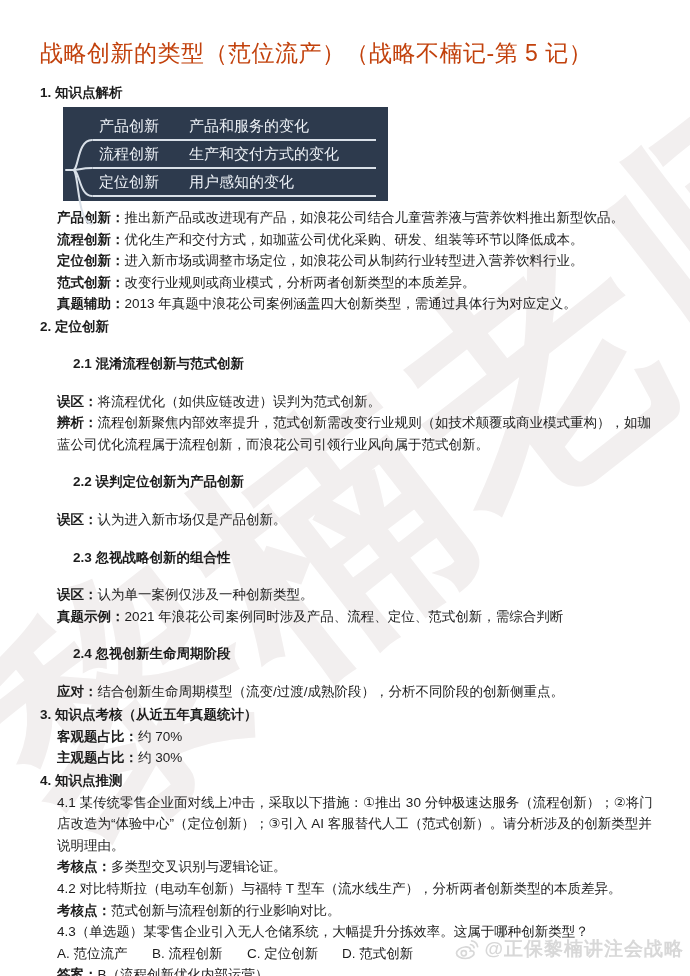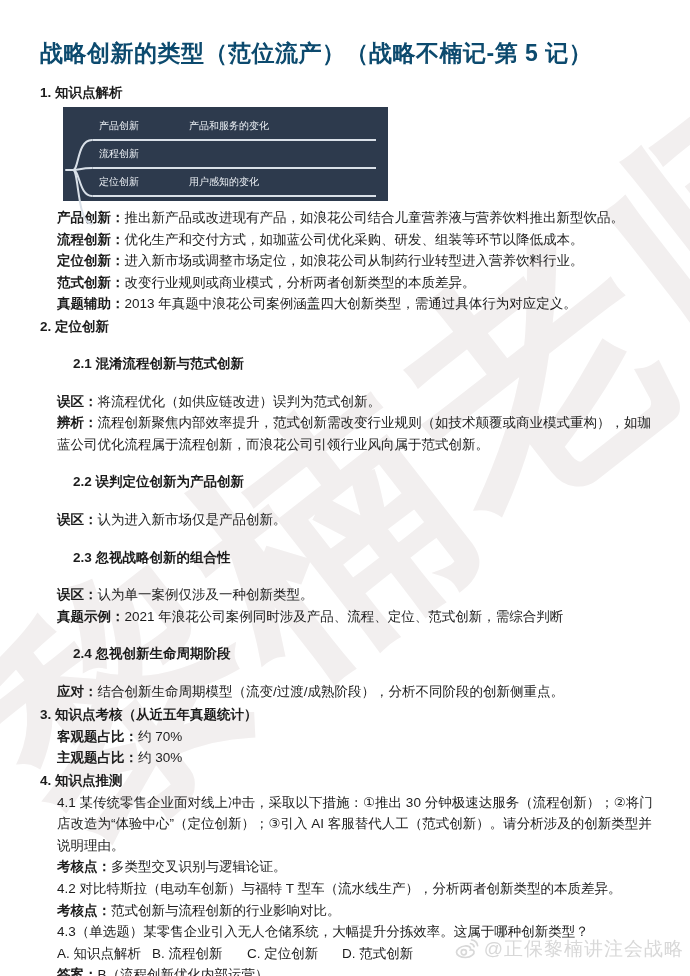--- a/index.html
+++ b/index.html
@@ -10,53 +10,53 @@
   }
   
   .wm-big {
     position:absolute; left:-70px; top:330px; width:900px; z-index:0;
     transform:rotate(-38deg); transform-origin:center;
     font-size:255px; font-weight:bold; color:#f2efef;
     letter-spacing:6px; white-space:nowrap; pointer-events:none;
   }
   .content { position:absolute; left:38px; top:38px; width:618px; z-index:1; }
   .title {
-    margin:0 0 13px 2px; font-size:23px; font-weight:bold; color:#0c4a6e;
+    margin:0 0 13px 2px; font-size:23px; font-weight:normal; color:#c2410c;
     letter-spacing:0.5px; line-height:31px;
   }
   .sec-head { display:flex; font-weight:bold; font-size:13.5px; line-height:21px; margin:1px 0 1px 2px; }
   .sec-head .num { width:15px; flex:none; }
   .sec-head .ht { flex:1; }
   .sec-body { padding-left:19px; }
   .line, .q { font-size:13.5px; line-height:21.6px; margin:0; }
   .line b { font-weight:bold; }
   .subhead { font-size:13.5px; line-height:21.6px; font-weight:bold; margin:16px; }
   
   .diagram {
     position:relative; width:325px; margin:4px 0 6px 25px;
     background:#2d3a4d; box-sizing:border-box;
     padding:6px 12px 4px 30px;
   }
   .brace { position:absolute; left:2px; top:6px; }
   .drow {
     display:flex; align-items:baseline;
-    color:#eef2f7; font-size:10px; line-height:21px;
+    color:#eef2f7; font-size:15px; line-height:21px;
     border-bottom:2px solid #d9e0e8; padding:2px 0 3px 6px; height:21px;
   }
   .drow .dlabel { width:90px; flex:none; }
   .drow .ddesc { flex:1; }
   
   .options { display:flex; font-size:13.5px; line-height:21.6px; }
   .options span { width:95px; flex:none; }
   .options span:last-child { width:auto; }
   
   .credit {
     position:absolute; right:6px; bottom:14px; z-index:1;
-    display:flex; align-items:center; gap:4px;
-    color:#d8d8d8; font-size:19px; font-weight:normal; letter-spacing:1px;
+    display:flex; align-items:flex-end; gap:4px;
+    color:#d8d8d8; font-size:19px; font-weight:bold; letter-spacing:1px;
   }
 </style>
 </head>
 <body>
 
 <div class="page">
 
   <div class="wm-big">黎楠老师</div>
 
   <div class="content">
@@ -77,20 +77,21 @@
           <path d="M8,57 C15,57 14,83 27,83"></path>
           <path d="M8,57 C14,57 12,111 27,111"></path>
         </g>
       </svg>
       <div class="drow">
         <span class="dlabel">产品创新</span>
         <span class="ddesc">产品和服务的变化</span>
       </div>
       <div class="drow">
         <span class="dlabel">流程创新</span>
+        <span class="ddesc">生产和交付方式的变化</span>
       </div>
       <div class="drow">
         <span class="dlabel">定位创新</span>
         <span class="ddesc">用户感知的变化</span>
       </div>
     </div>
 
     <div class="sec-body">
       <p class="line"><b>产品创新：</b><span>推出新产品或改进现有产品，如浪花公司结合儿童营养液与营养饮料推出新型饮品。</span></p>
       <p class="line"><b>流程创新：</b><span>优化生产和交付方式，如珈蓝公司优化采购、研发、组装等环节以降低成本。</span></p>
@@ -132,21 +133,21 @@
       <span class="num">4.</span>
       <span class="ht">知识点推测</span>
     </div>
     <div class="sec-body">
       <p class="q">4.1 某传统零售企业面对线上冲击，采取以下措施：①推出 30 分钟极速达服务（流程创新）；②将门店改造为“体验中心”（定位创新）；③引入 AI 客服替代人工（范式创新）。请分析涉及的创新类型并说明理由。</p>
       <p class="line"><b>考核点：</b><span>多类型交叉识别与逻辑论证。</span></p>
       <p class="q">4.2 对比特斯拉（电动车创新）与福特 T 型车（流水线生产），分析两者创新类型的本质差异。</p>
       <p class="line"><b>考核点：</b><span>范式创新与流程创新的行业影响对比。</span></p>
       <p class="q">4.3（单选题）某零售企业引入无人仓储系统，大幅提升分拣效率。这属于哪种创新类型？</p>
       <div class="options">
-        <span>A. 知识点解析</span>
+        <span>A. 范位流产</span>
         <span>B. 流程创新</span>
         <span>C. 定位创新</span>
         <span>D. 范式创新</span>
       </div>
       <p class="line"><b>答案：</b><span>B（流程创新优化内部运营）</span></p>
     </div>
 
   </div>
 
   <div class="credit">

